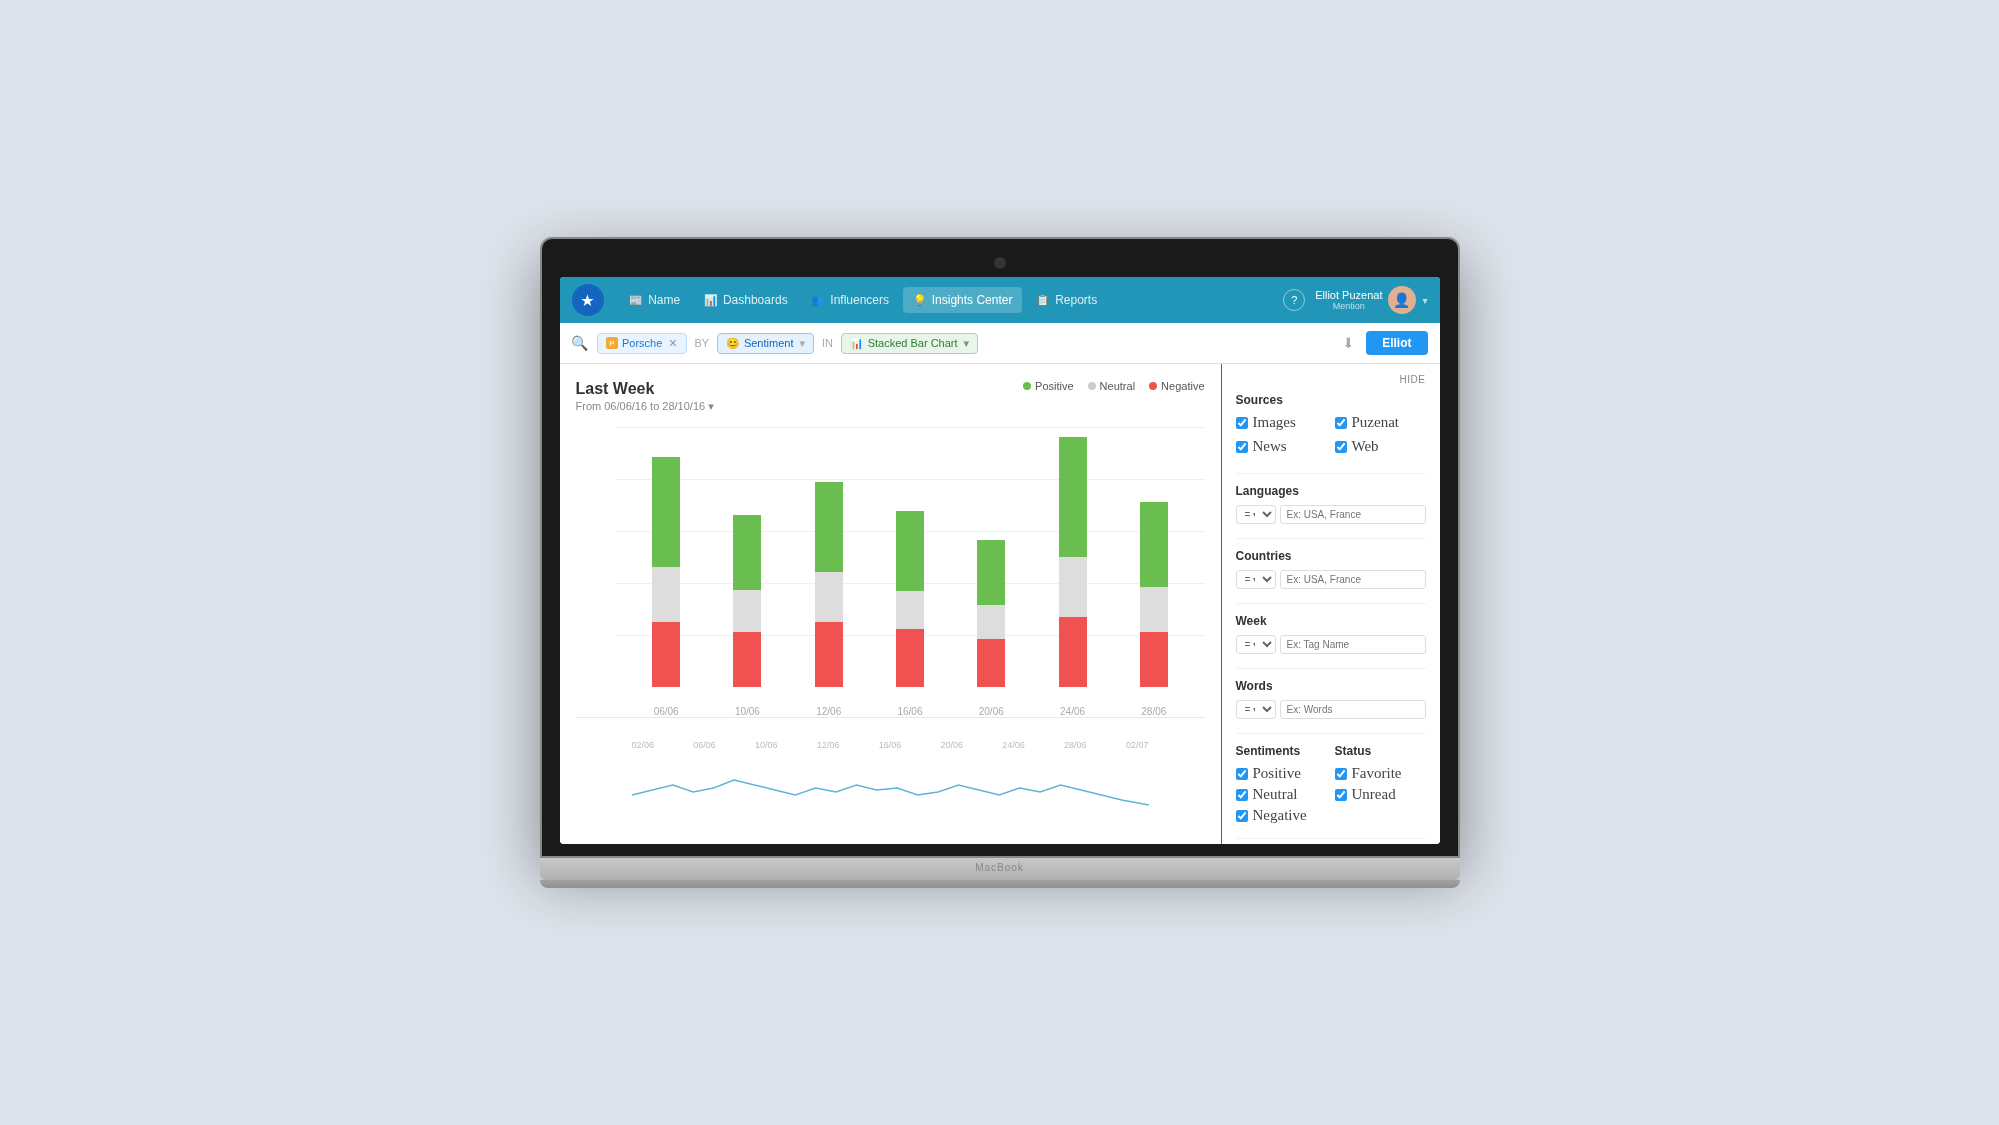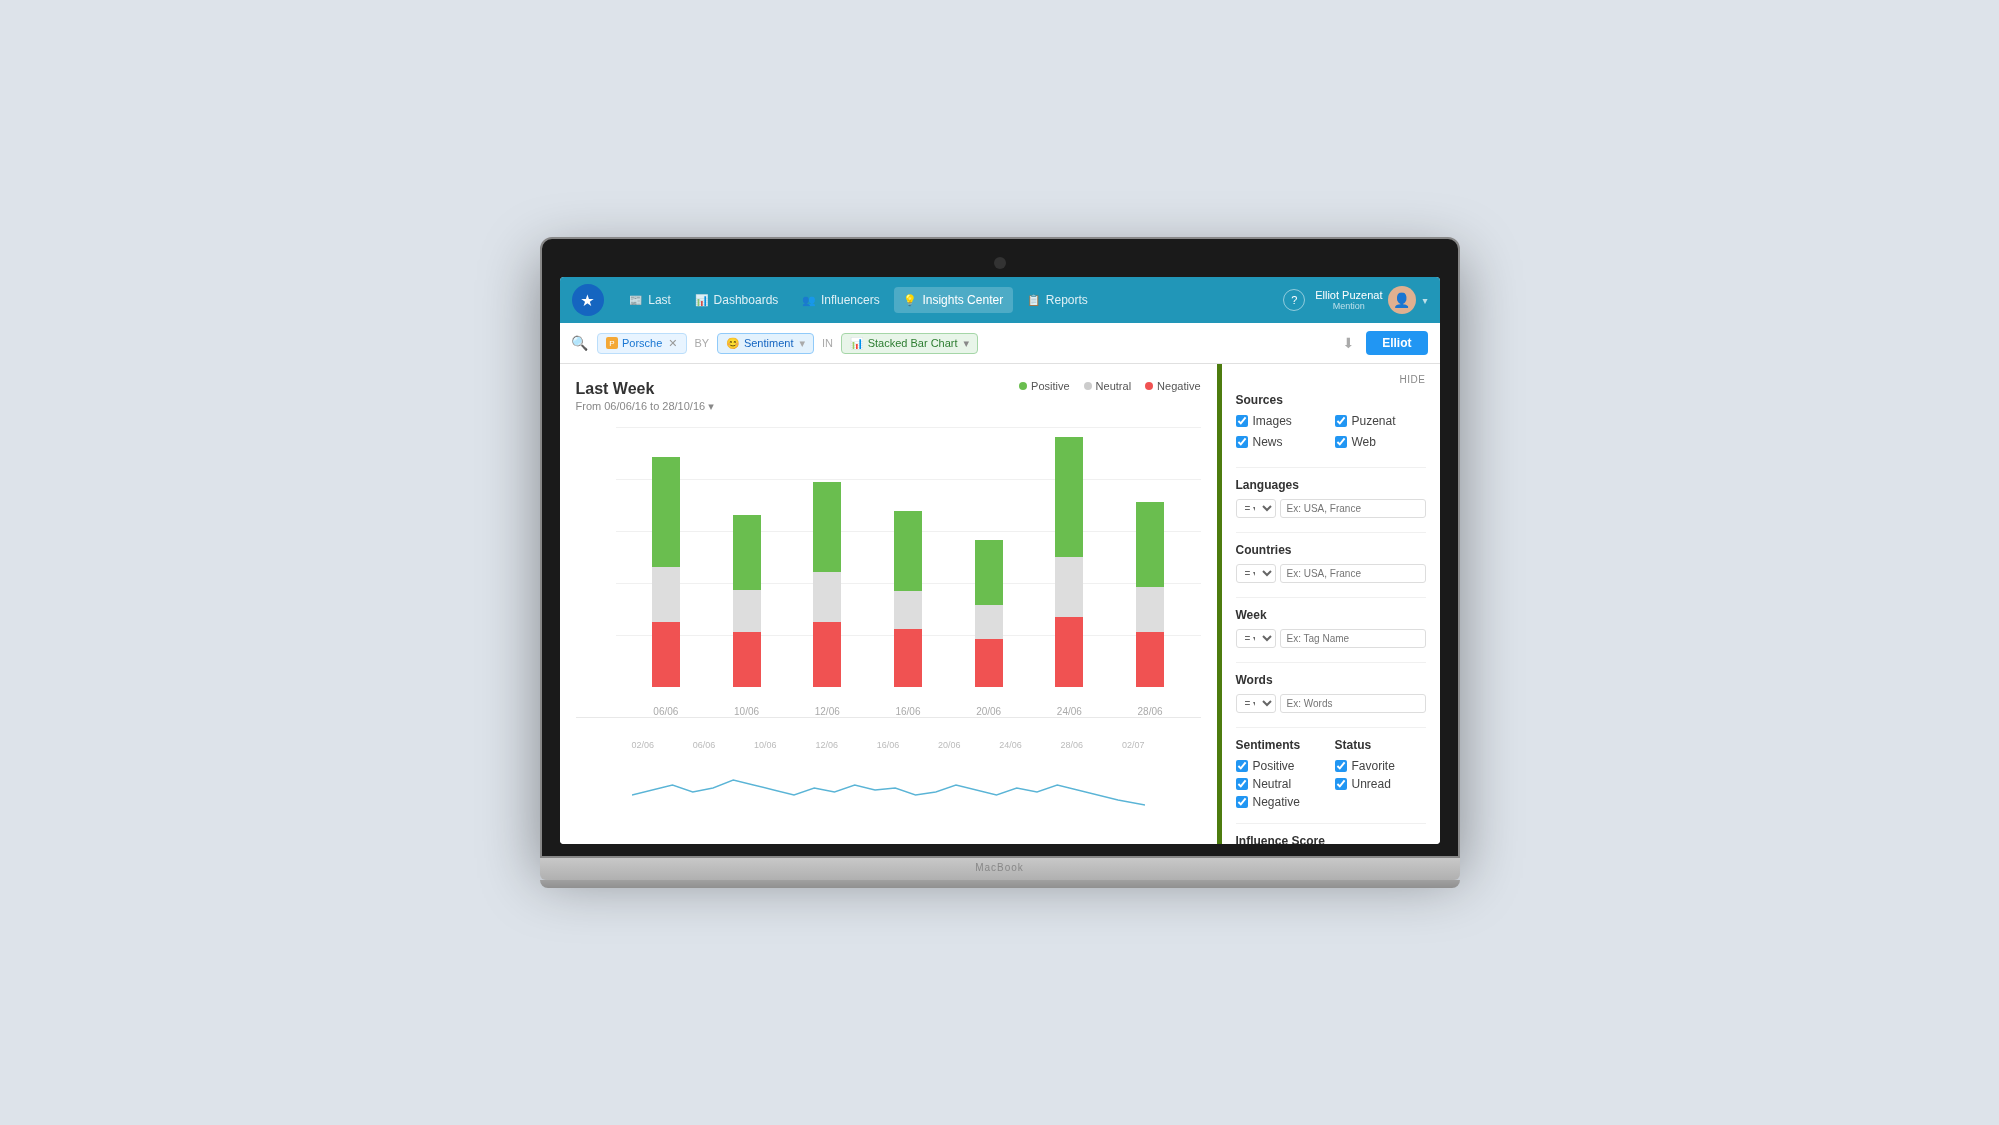--- a/index.html
+++ b/index.html
@@ -255,21 +255,21 @@
     .main-layout {
       display: flex;
       height: 480px;
     }
 
     
     .chart-area {
       flex: 1;
       background: white;
       padding: 16px;
-      border-right: 5px solid #4d7c0f;
+      border-right: 1px solid #4d7c0f;
       overflow: hidden;
     }
 
     .chart-header {
       display: flex;
       justify-content: space-between;
       align-items: flex-start;
       margin-bottom: 4px;
     }
 
@@ -463,22 +463,23 @@
     }
 
     .checkbox-row {
       display: flex;
       align-items: center;
       gap: 5px;
       margin-bottom: 4px;
     }
 
     .checkbox-row label {
-      font-size: 12px;
+      font-size: 15px;
       color: #444;
+      font-family: Liberation Serif, serif;
     }
 
     .checkbox-row input[type="checkbox"] {
       width: 12px;
       height: 12px;
       accent-color: #2196F3;
     }
 
     .checkboxes-grid {
       display: grid;
@@ -539,21 +540,21 @@
   <div class="macbook-screen">
     <div class="macbook-notch"></div>
 
     <div class="browser-content">
 
       <div class="nav-bar">
         <div class="nav-logo">★</div>
         <div class="nav-items">
           <div class="nav-item">
             <span class="nav-icon">📰</span>
-            <span>Last</span>
+            <span>Name</span>
           </div>
           <div class="nav-item">
             <span class="nav-icon">📊</span>
             <span>Dashboards</span>
           </div>
           <div class="nav-item">
             <span class="nav-icon">👥</span>
             <span>Influencers</span>
           </div>
           <div class="nav-item active">

